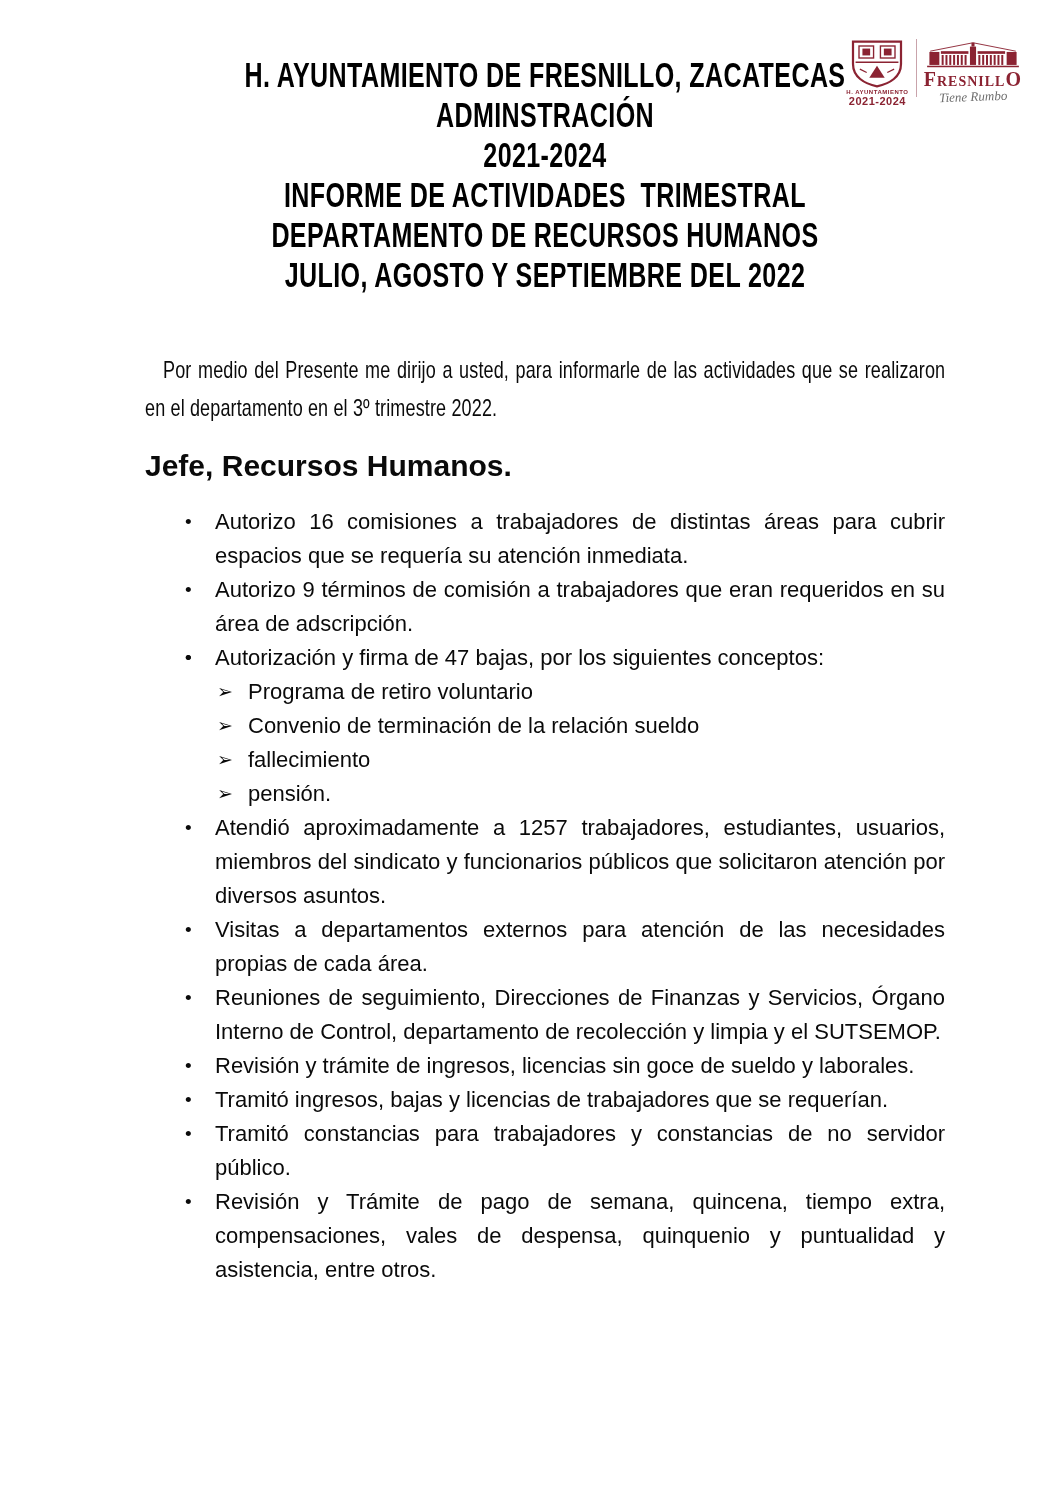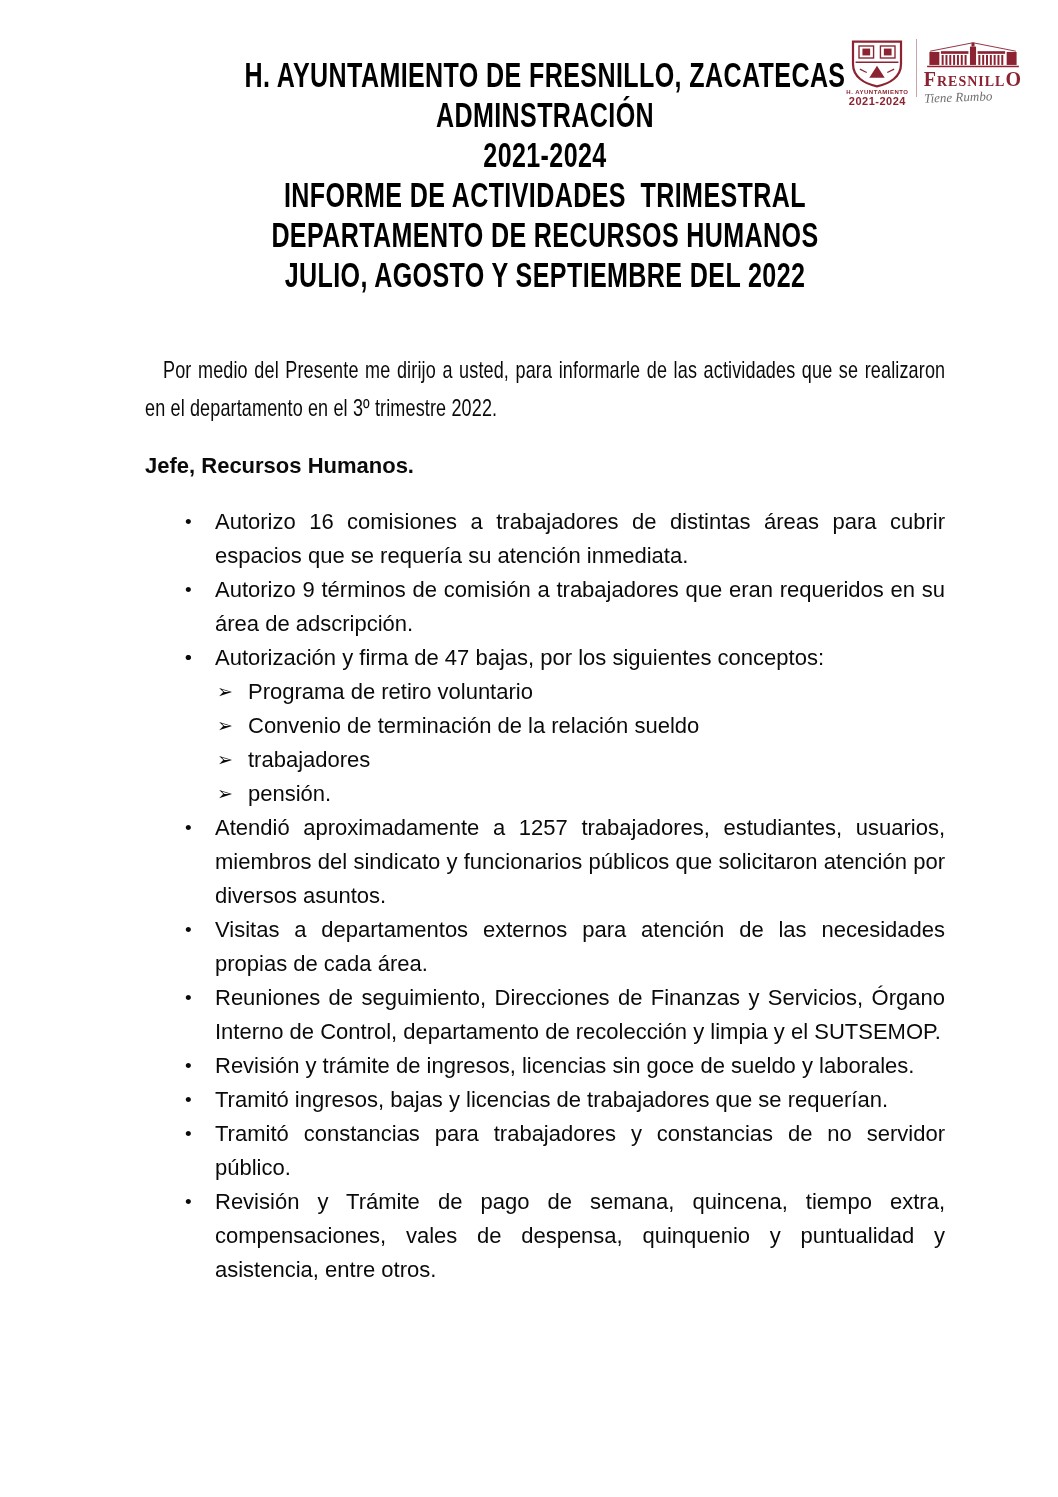--- a/index.html
+++ b/index.html
@@ -25,21 +25,21 @@
     font-size:6px; letter-spacing:0.5px; color:#8b2332;
     font-weight:bold; margin-top:1px; white-space:nowrap;
   }
   .crest-cap2 {
     font-size:11px; color:#8b2332; font-weight:bold;
     letter-spacing:0.5px; white-space:nowrap;
   }
   .logo-divider {
     width:1px; height:58px; background:#c9a3ab; margin:0 7px 10px 5px;
   }
-  .brand { width:100px; text-align:left; }
+  .brand { width:100px; text-align:center; }
   .brand svg { display:block; margin:0 auto 1px auto; }
   .wordmark {
     font-family:"Liberation Serif", serif;
     font-variant:small-caps;
     font-size:20px; line-height:20px; font-weight:600;
     letter-spacing:1px; color:#8b2332; white-space:nowrap;
   }
   .tagline {
     font-family:"Liberation Serif", serif;
     font-style:italic; font-size:13px; line-height:15px;
@@ -73,21 +73,21 @@
     transform:scaleX(0.75);
     transform-origin:0 0;
     font-size:24px; line-height:38px;
     text-align:justify;
     text-indent:24px;
     letter-spacing:0.2px;
   }
 
   .section-heading {
     margin-top:18px;
-    font-size:22px; line-height:30px;
+    font-size:30px; line-height:30px;
     font-weight:bold;
   }
 
   ul.bullet-list {
     list-style:none;
     margin:24px 0 0 0; padding:0;
     width:730px; margin-left:70px;
     font-size:22px; line-height:34px;
     text-align:justify;
   }
@@ -192,21 +192,21 @@
           <div class="sub-item">
             <span class="marker-arrow">➢</span>
             <span>Programa de retiro voluntario</span>
           </div>
           <div class="sub-item">
             <span class="marker-arrow">➢</span>
             <span>Convenio de terminación de la relación sueldo</span>
           </div>
           <div class="sub-item">
             <span class="marker-arrow">➢</span>
-            <span>trabajadores</span>
+            <span>fallecimiento</span>
           </div>
           <div class="sub-item">
             <span class="marker-arrow">➢</span>
             <span>pensión.</span>
           </div>
         </div>
       </li>
 
       <li class="bullet-item">
         <span class="marker-dot">•</span>

